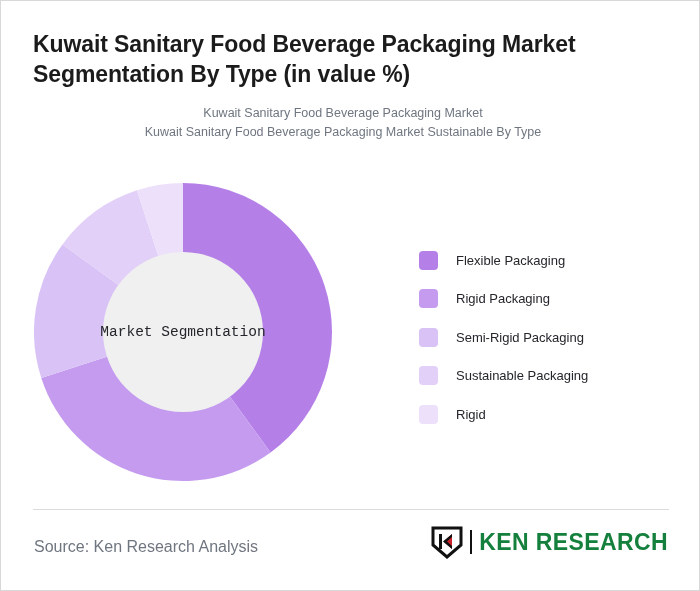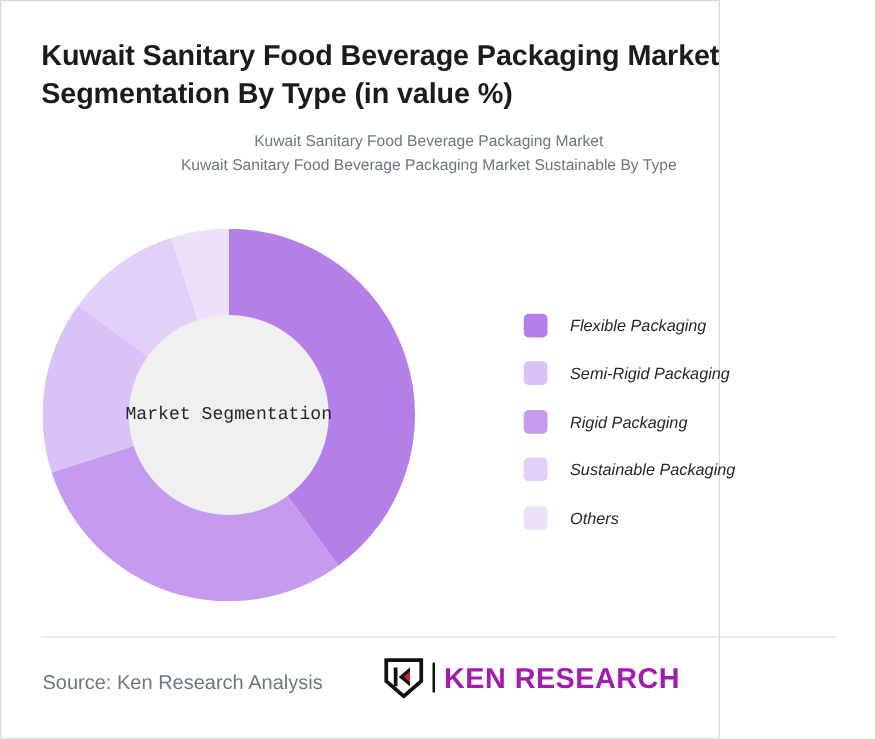--- a/index.html
+++ b/index.html
@@ -8,21 +8,21 @@
   }
   body {
     width: 700px;
     height: 591px;
     background: #ffffff;
     font-family: "Liberation Sans", sans-serif;
     overflow: hidden;
   }
   #card {
     position: relative;
-    width: 576px;
+    width: 700px;
     height: 591px;
     box-sizing: border-box;
     border: 1px solid #d8d8d8;
     background: #ffffff;
   }
 
   
   #header {
     position: absolute;
     left: 32px;
@@ -99,21 +99,20 @@
     width: 19px;
     height: 19px;
     border-radius: 4px;
     flex: 0 0 auto;
   }
   .legend-label {
     margin-left: 18px;
     font-size: 13px;
     color: #24262b;
     white-space: nowrap;
-    font-style: italic;
   }
 
   
   #footer-rule {
     position: absolute;
     left: 32px;
     top: 508px;
     width: 636px;
     height: 1px;
     background: #dcdcdc;
@@ -130,21 +129,21 @@
     right: 31px;
     top: 524px;
     display: flex;
     align-items: center;
     height: 34px;
   }
   #brand-wordmark {
     font-size: 23px;
     font-weight: bold;
     letter-spacing: 0.4px;
-    color: #a21caf;
+    color: #15803d;
     margin-left: 7px;
     font-family: "Liberation Sans", sans-serif;
   }
 </style>
 </head>
 <body>
 
 <div id="card">
 
   <div id="header">
@@ -170,34 +169,34 @@
       </svg>
       <div id="donut-center-label">Market Segmentation</div>
     </div>
 
     <div id="legend">
         <div class="legend-item">
           <span class="legend-swatch" style="background: rgb(181, 127, 232);"></span>
           <span class="legend-label">Flexible Packaging</span>
         </div>
         <div class="legend-item">
+          <span class="legend-swatch" style="background: rgb(196, 155, 238);"></span>
+          <span class="legend-label">Rigid Packaging</span>
+        </div>
+        <div class="legend-item">
           <span class="legend-swatch" style="background: rgb(217, 194, 245);"></span>
           <span class="legend-label">Semi-Rigid Packaging</span>
         </div>
         <div class="legend-item">
-          <span class="legend-swatch" style="background: rgb(196, 155, 238);"></span>
-          <span class="legend-label">Rigid Packaging</span>
-        </div>
-        <div class="legend-item">
           <span class="legend-swatch" style="background: rgb(226, 208, 248);"></span>
           <span class="legend-label">Sustainable Packaging</span>
         </div>
         <div class="legend-item">
           <span class="legend-swatch" style="background: rgb(236, 224, 251);"></span>
-          <span class="legend-label">Others</span>
+          <span class="legend-label">Rigid</span>
         </div>
       </div>
   </div>
 
   <div id="footer-rule"></div>
   <div id="source-text">Source: Ken Research Analysis</div>
 
   <div id="brand-logo">
     <svg width="34" height="34" viewBox="0 0 34 34">
       <path d="M3 3 H31 V20 L17 32 L3 20 Z" fill="#ffffff" stroke="#111111" stroke-width="3"></path>

